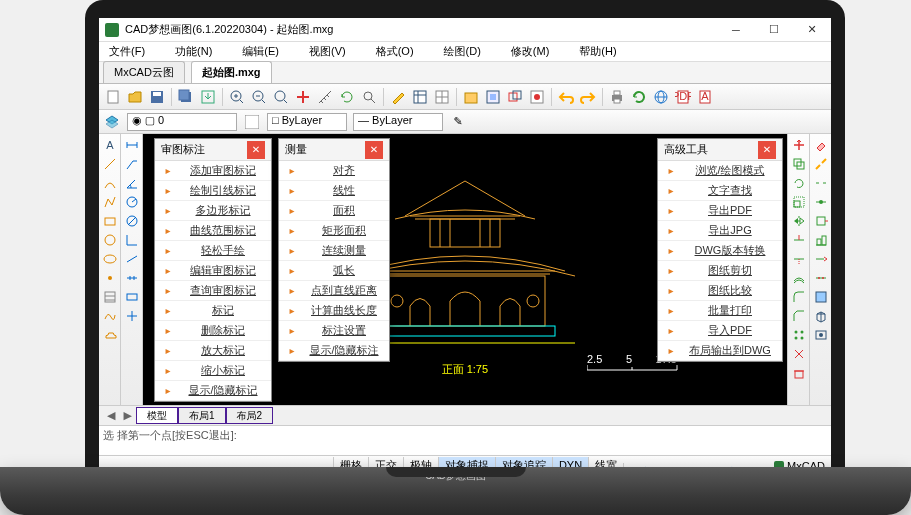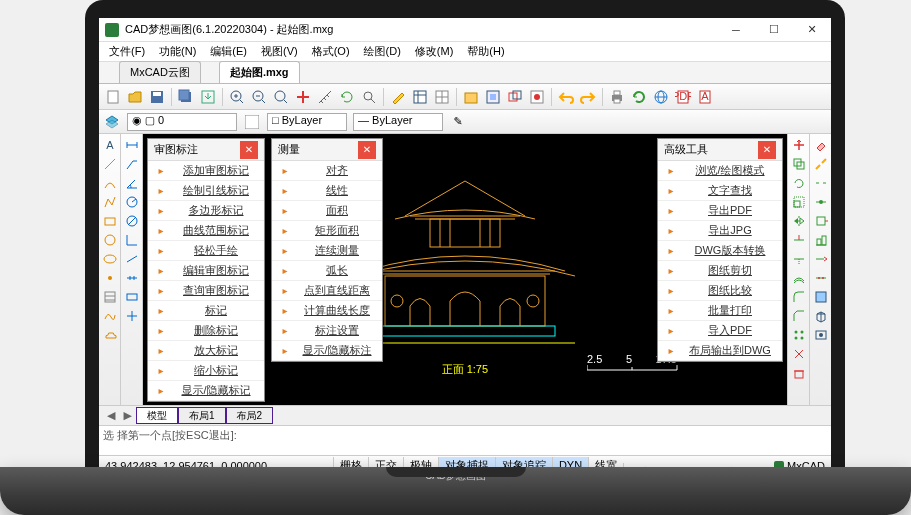--- a/index.html
+++ b/index.html
@@ -10,42 +10,42 @@
 .base { position: absolute; left: 0; bottom: 0; width: 911px; height: 48px; background: linear-gradient(#5a5a5a,#3a3a3a 60%,#2a2a2a); border-radius: 0 0 24px 24px; box-shadow: 0 8px 20px rgba(0,0,0,.3); }
 .base-label { text-align: center; color: #ccc; font-size: 10px; padding-top: 2px; }
 .notch { position: absolute; left: 50%; top: 0; transform: translateX(-50%); width: 140px; height: 10px; background: #2a2a2a; border-radius: 0 0 10px 10px; }
 
 .titlebar { height: 24px; background: #fff; border-bottom: 1px solid #ddd; display: flex; align-items: center; padding: 0 6px; }
 .titlebar .ico { width: 14px; height: 14px; background: #2a7d3a; margin-right: 6px; border-radius: 2px; }
 .titlebar .ttl { flex: 1; font-size: 11px; }
 .winbtns { display: flex; gap: 12px; }
 .winbtn { width: 26px; height: 20px; display: flex; align-items: center; justify-content: center; color: #333; }
 
-.menubar { height: 20px; display: flex; align-items: center; padding: 0 4px; gap: 2px; border-bottom: 1px solid #ddd; }
+.menubar { height: 20px; display: flex; align-items: center; padding: 0 4px; gap: 18px; border-bottom: 1px solid #ddd; }
 .menubar span { padding: 2px 6px; }
 
-.tabrow { height: 22px; display: flex; align-items: flex-end; padding: 0 20px; gap: 16px; border-bottom: 1px solid #bbb; background: #f4f4f4; }
+.tabrow { height: 22px; display: flex; align-items: flex-end; padding: 0 4px; gap: 4px; border-bottom: 1px solid #bbb; background: #f4f4f4; }
 .tab { padding: 3px 10px; border: 1px solid #bbb; border-bottom: none; background: #eee; font-size: 11px; border-radius: 3px 3px 0 0; margin-right: 2px; }
 .tab.active { background: #fff; font-weight: bold; }
 
 .toolbar { height: 26px; display: flex; align-items: center; gap: 2px; padding: 2px 4px; border-bottom: 1px solid #ccc; background: linear-gradient(#fdfdfd,#ececec); }
 .tbtn { width: 20px; height: 20px; display: flex; align-items: center; justify-content: center; border: 1px solid transparent; }
 .tsep { width: 1px; height: 18px; background: #ccc; margin: 0 2px; }
 
 .propbar { height: 24px; display: flex; align-items: center; gap: 6px; padding: 2px 4px; border-bottom: 1px solid #ccc; background: linear-gradient(#fdfdfd,#ececec); }
 .propbar .pico { width: 18px; height: 18px; display:flex;align-items:center;justify-content:center; }
 .propbar select, .propbar .sel { height: 18px; font-size: 11px; border: 1px solid #aaa; background: #fff; padding: 0 4px; }
 
 .workarea { flex: 1; display: flex; background: #000; position: relative; }
 .vtool { width: 22px; background: linear-gradient(#fdfdfd,#ececec); border-right: 1px solid #ccc; display: flex; flex-direction: column; gap: 1px; padding: 2px 0; align-items: center; }
 .vtool.right { border-right: none; border-left: 1px solid #ccc; }
 .vtool .tbtn { width: 18px; height: 18px; }
 .canvas { flex: 1; background: #000; position: relative; overflow: hidden; }
 
-.panel { position: absolute; background: #fff; box-shadow: 0 2px 8px rgba(0,0,0,.4); border: 1px solid #888; }
+.panel { position: absolute; background: #fff; box-shadow: 0 2px 8px rgba(0,0,0,.4); border: 1px solid #888; margin-left: 7px; }
 .panel-hdr { height: 22px; display: flex; align-items: center; padding: 0 6px; background: #f4f4f4; border-bottom: 1px solid #ddd; }
 .panel-hdr .ptitle { flex: 1; font-size: 11px; }
 .panel-close { width: 18px; height: 18px; background: #e74c3c; color: #fff; display: flex; align-items: center; justify-content: center; font-size: 10px; }
 .panel-item { height: 20px; display: flex; align-items: center; padding: 0 6px; gap: 6px; border-bottom: 1px solid #eee; }
 .panel-item .pi-ico { width: 14px; height: 14px; display:flex;align-items:center;justify-content:center;color:#e67e22;font-size:10px; }
 .panel-item .pi-txt { flex: 1; text-align: center; font-size: 11px; text-decoration: underline; color: #333; }
 
 .building { position: absolute; left: 50%; top: 50%; transform: translate(-50%,-55%); }
 .building svg { display: block; }
 
@@ -759,21 +759,20 @@
         <span class="arr">◀</span>
         <span class="arr">▶</span>
         <span id="ltabs"><span class="lt active">模型</span><span class="lt">布局1</span><span class="lt">布局2</span></span>
       </div>
 
       <div class="cmdline">
         <div>选 择第一个点[按ESC退出]:</div>
       </div>
 
       <div class="statusbar">
-        <span class="coords">43.942483, 12.954761, 0.000000</span>
         <span class="sflex"></span>
         <span id="statopts"><span class="sbtn">栅格</span><span class="sbtn">正交</span><span class="sbtn">极轴</span><span class="sbtn active">对象捕捉</span><span class="sbtn active">对象追踪</span><span class="sbtn active">DYN</span><span class="sbtn">线宽</span></span>
         <span class="sbtn link">提交软件问题及增加新功能</span>
         <span class="brand">
             <span class="dot"></span>
             <span>MxCAD</span>
           </span>
       </div>
 
     </div>

